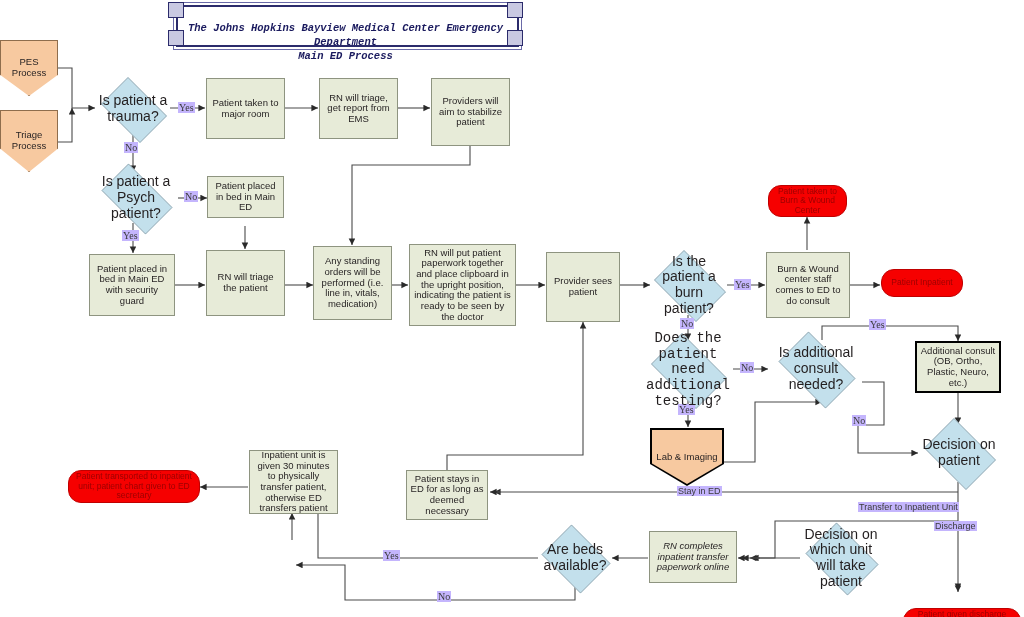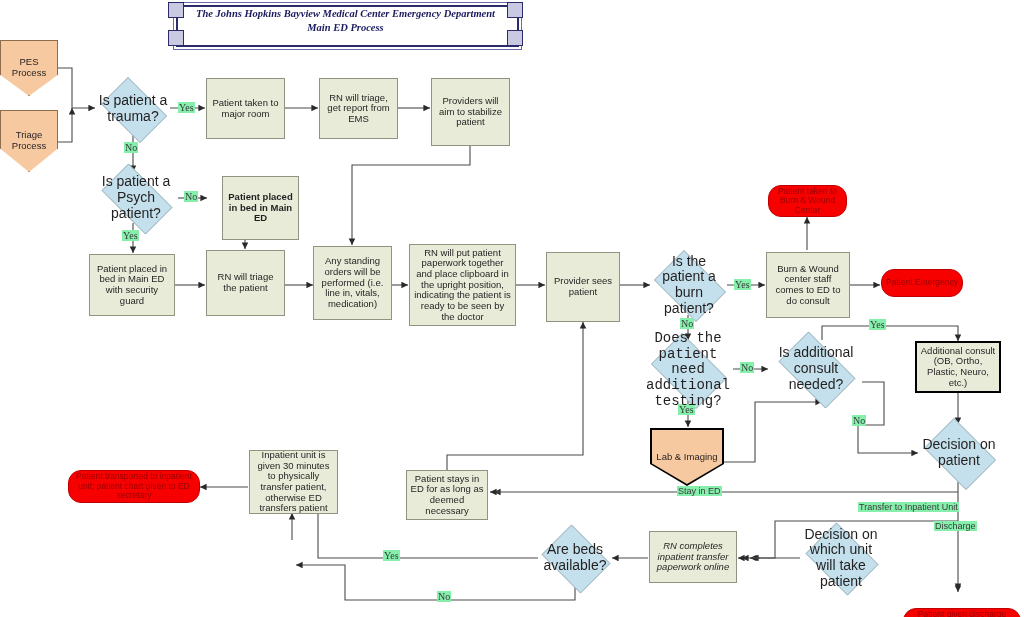--- a/index.html
+++ b/index.html
@@ -30,33 +30,33 @@
   .pent.thick .inner{width:100%;height:100%;background:#f7c9a0;
         clip-path:polygon(0 0,100% 0,100% 62%,50% 100%,0 62%);
         display:flex;align-items:center;justify-content:center;}
 
   
   .term{background:#f60000;border:1px solid #c00000;border-radius:13px;
         color:#9b0000;font-size:8.5px;align-items:center;}
 
   
   .elabel{position:absolute;font-family:"Liberation Serif","DejaVu Serif",serif;
-          font-size:10px;color:#3a3a3a;background:#86efac;padding:0 1px;white-space:nowrap;}
+          font-size:10px;color:#3a3a3a;background:#c4b5fd;padding:0 1px;white-space:nowrap;}
   .elabel.sans{font-family:"Liberation Sans",sans-serif;font-size:9px;}
 
   
   #title-banner{position:absolute;left:168px;top:2px;width:355px;height:44px;}
   #title-banner .ribbon{position:absolute;left:8px;top:3px;width:339px;height:38px;
      background:#ffffff;border:2px solid #2b2b6b;outline:1px solid #6a6aa8;outline-offset:2px;}
   #title-banner .tab{position:absolute;width:14px;height:14px;background:#c9c9e2;
      border:1px solid #2b2b6b;}
   #title-banner .tl{left:0;top:0;} #title-banner .tr{right:0;top:0;}
   #title-banner .bl{left:0;bottom:0;} #title-banner .br{right:0;bottom:0;}
-  #title-banner .ttext{position:absolute;left:14px;top:5px;width:327px;text-align:center;
-     font-family:Liberation Serif, serif;font-style:italic;font-weight:bold;
+  #title-banner .ttext{position:absolute;left:14px;top:19px;width:327px;text-align:center;
+     font-family:Liberation Mono, monospace;font-style:italic;font-weight:bold;
      font-size:10.5px;color:#1a1a5e;line-height:1.35;}
 </style>
 </head>
 <body>
 
 <div id="canvas">
 
   <svg id="wires" viewBox="0 0 1024 617">
     <defs>
       <marker id="ah" markerWidth="7" markerHeight="7" refX="6" refY="3" orient="auto">
@@ -195,21 +195,21 @@
 
   <div class="node proc" style="left:206px;top:78px;width:79px;height:61px;">
     <span>Patient taken to major room</span>
   </div>
   <div class="node proc" style="left:319px;top:78px;width:79px;height:61px;">
     <span>RN will triage, get report from EMS</span>
   </div>
   <div class="node proc" style="left:431px;top:78px;width:79px;height:68px;">
     <span>Providers will aim to stabilize patient</span>
   </div>
-  <div class="node proc" style="left:222px;top:176px;width:77px;height:64px;font-weight:bold;">
+  <div class="node proc" style="left:207px;top:176px;width:77px;height:42px;">
     <span>Patient placed in bed in Main ED</span>
   </div>
   <div class="node proc" style="left:89px;top:254px;width:86px;height:62px;">
     <span>Patient placed in bed in Main ED with security guard</span>
   </div>
   <div class="node proc" style="left:206px;top:250px;width:79px;height:66px;">
     <span>RN will triage the patient</span>
   </div>
   <div class="node proc" style="left:313px;top:246px;width:79px;height:74px;">
     <span>Any standing orders will be performed (i.e. line in, vitals, medication)</span>
@@ -239,21 +239,21 @@
   <div class="node pent thick" style="left:650px;top:428px;width:74px;height:58px;">
     <div class="inner">
       <span>Lab &amp; Imaging</span>
     </div>
   </div>
 
   <div class="node term" style="left:768px;top:185px;width:79px;height:32px;">
     <span>Patient taken to Burn &amp; Wound Center</span>
   </div>
   <div class="node term" style="left:881px;top:269px;width:82px;height:28px;">
-    <span>Patient Emergency</span>
+    <span>Patient Inpatient</span>
   </div>
   <div class="node term" style="left:68px;top:470px;width:132px;height:33px;">
     <span>Patient transported to inpatient unit; patient chart given to ED secretary</span>
   </div>
   <div class="node term" style="left:903px;top:608px;width:118px;height:33px;">
     <span>Patient given discharge papers, secretary closes out chart</span>
   </div>
 
   <div class="elabel" style="left:178px;top:102px;">Yes</div>
   <div class="elabel" style="left:124px;top:142px;">No</div>

